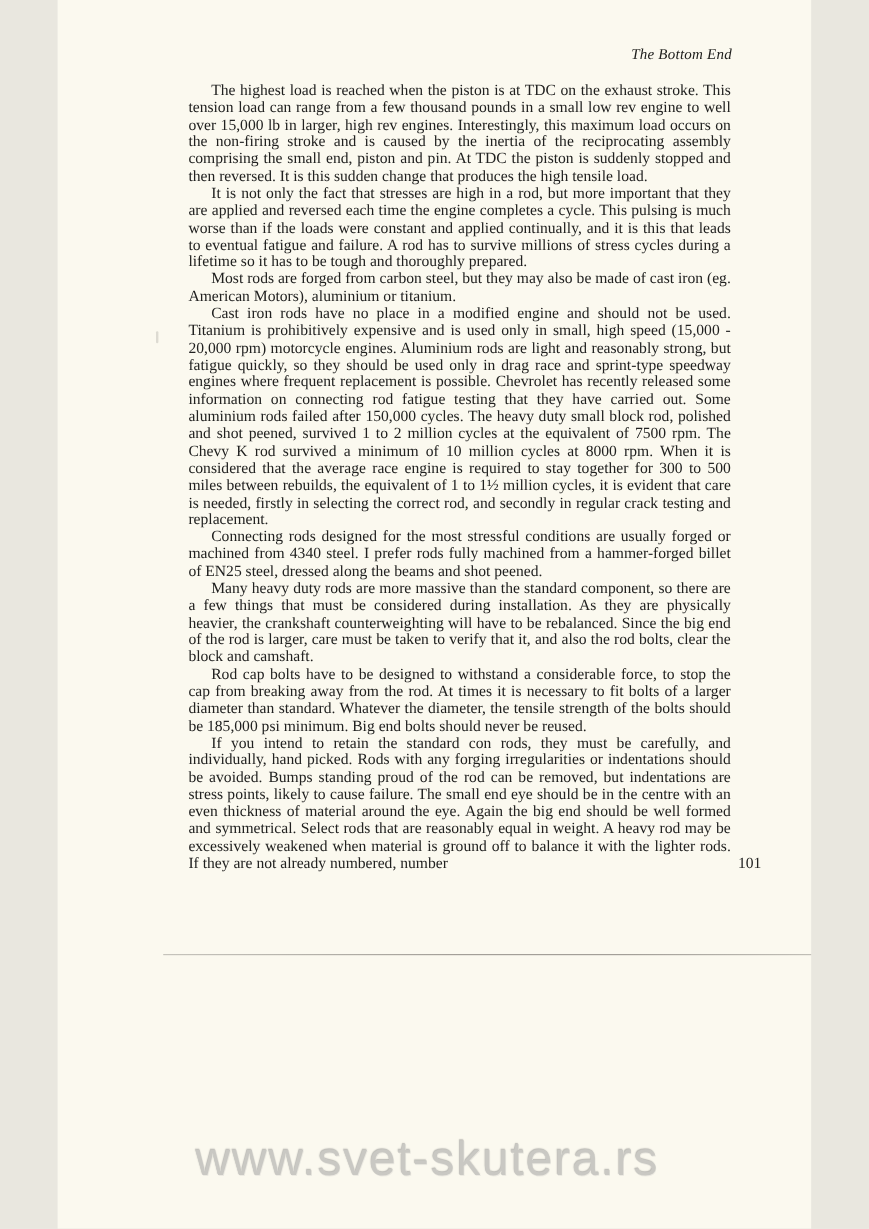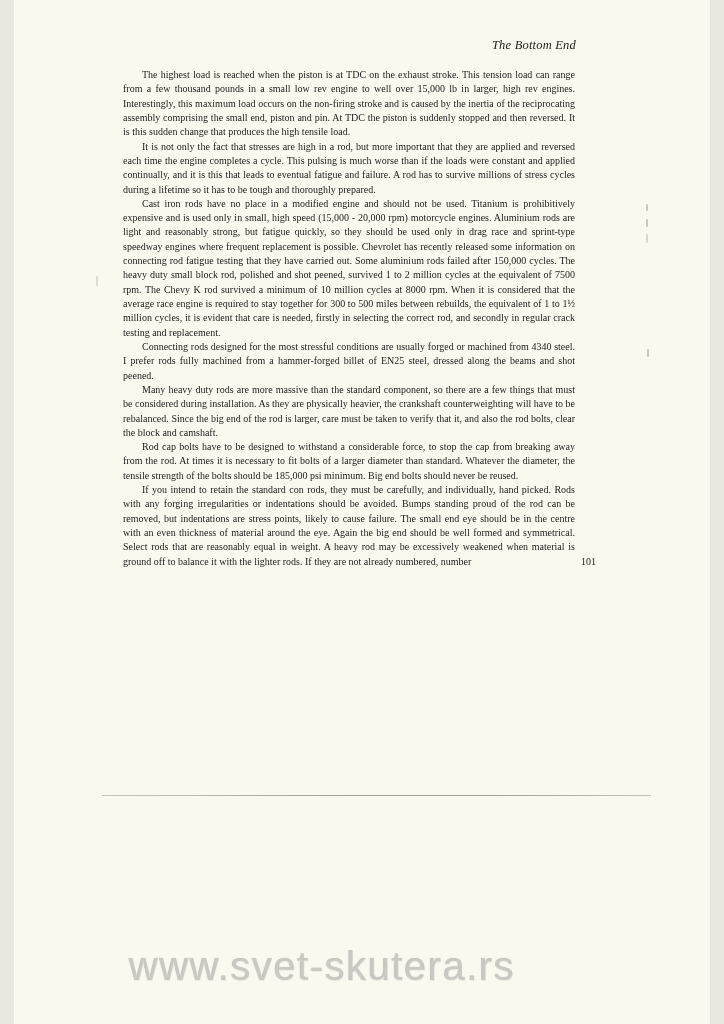--- a/index.html
+++ b/index.html
@@ -1,18 +1,18 @@
 <!DOCTYPE html>
 <html><head>
 <meta charset="utf-8">
 <style>
   html, body { margin: 0; padding: 0; background: #e9e7df; }
   .scan-page {
     position: relative;
-    width: 696px;
+    width: 628px;
     height: 1024px;
     margin: 0 auto;
     background: #fbf9ef;
     overflow: hidden;
     font-family: "Liberation Serif", serif;
   }
   .running-header {
     position: absolute;
     top: 38px;
     left: 109px;
@@ -21,21 +21,21 @@
     font-style: italic;
     font-size: 12.5px;
     letter-spacing: 0.2px;
     color: #20201e;
   }
   .body-text {
     position: absolute;
     top: 68px;
     left: 109px;
     width: 452px;
-    font-size: 10px;
+    font-size: 13px;
     line-height: 14.32px;
     text-align: justify;
     color: #212120;
   }
   .body-text p {
     margin: 0;
     padding: 0;
     text-indent: 19px;
   }
   .page-number {
@@ -83,20 +83,21 @@
 </head>
 <body>
 
 <div class="scan-page">
 
   <div class="running-header">The Bottom End</div>
 
   <article class="body-text">
     <p>The highest load is reached when the piston is at TDC on the exhaust stroke. This tension load can range from a few thousand pounds in a small low rev engine to well over 15,000 lb in larger, high rev engines. Interestingly, this maximum load occurs on the non-firing stroke and is caused by the inertia of the reciprocating assembly comprising the small end, piston and pin. At TDC the piston is suddenly stopped and then reversed. It is this sudden change that produces the high tensile load.</p>
     <p>It is not only the fact that stresses are high in a rod, but more important that they are applied and reversed each time the engine completes a cycle. This pulsing is much worse than if the loads were constant and applied continually, and it is this that leads to eventual fatigue and failure. A rod has to survive millions of stress cycles during a lifetime so it has to be tough and thoroughly prepared.</p>
+    <p>Most rods are forged from carbon steel, but they may also be made of cast iron (eg. American Motors), aluminium or titanium.</p>
     <p>Cast iron rods have no place in a modified engine and should not be used. Titanium is prohibitively expensive and is used only in small, high speed (15,000 - 20,000 rpm) motorcycle engines. Aluminium rods are light and reasonably strong, but fatigue quickly, so they should be used only in drag race and sprint-type speedway engines where frequent replacement is possible. Chevrolet has recently released some information on connecting rod fatigue testing that they have carried out. Some aluminium rods failed after 150,000 cycles. The heavy duty small block rod, polished and shot peened, survived 1 to 2 million cycles at the equivalent of 7500 rpm. The Chevy K rod survived a minimum of 10 million cycles at 8000 rpm. When it is considered that the average race engine is required to stay together for 300 to 500 miles between rebuilds, the equivalent of 1 to 1½ million cycles, it is evident that care is needed, firstly in selecting the correct rod, and secondly in regular crack testing and replacement.</p>
     <p>Connecting rods designed for the most stressful conditions are usually forged or machined from 4340 steel. I prefer rods fully machined from a hammer-forged billet of EN25 steel, dressed along the beams and shot peened.</p>
     <p>Many heavy duty rods are more massive than the standard component, so there are a few things that must be considered during installation. As they are physically heavier, the crankshaft counterweighting will have to be rebalanced. Since the big end of the rod is larger, care must be taken to verify that it, and also the rod bolts, clear the block and camshaft.</p>
     <p>Rod cap bolts have to be designed to withstand a considerable force, to stop the cap from breaking away from the rod. At times it is necessary to fit bolts of a larger diameter than standard. Whatever the diameter, the tensile strength of the bolts should be 185,000 psi minimum. Big end bolts should never be reused.</p>
     <p>If you intend to retain the standard con rods, they must be carefully, and individually, hand picked. Rods with any forging irregularities or indentations should be avoided. Bumps standing proud of the rod can be removed, but indentations are stress points, likely to cause failure. The small end eye should be in the centre with an even thickness of material around the eye. Again the big end should be well formed and symmetrical. Select rods that are reasonably equal in weight. A heavy rod may be excessively weakened when material is ground off to balance it with the lighter rods. If they are not already numbered, number</p>
     <span class="page-number">101</span>
   </article>
 
   <div class="footer-rule"></div>
 

